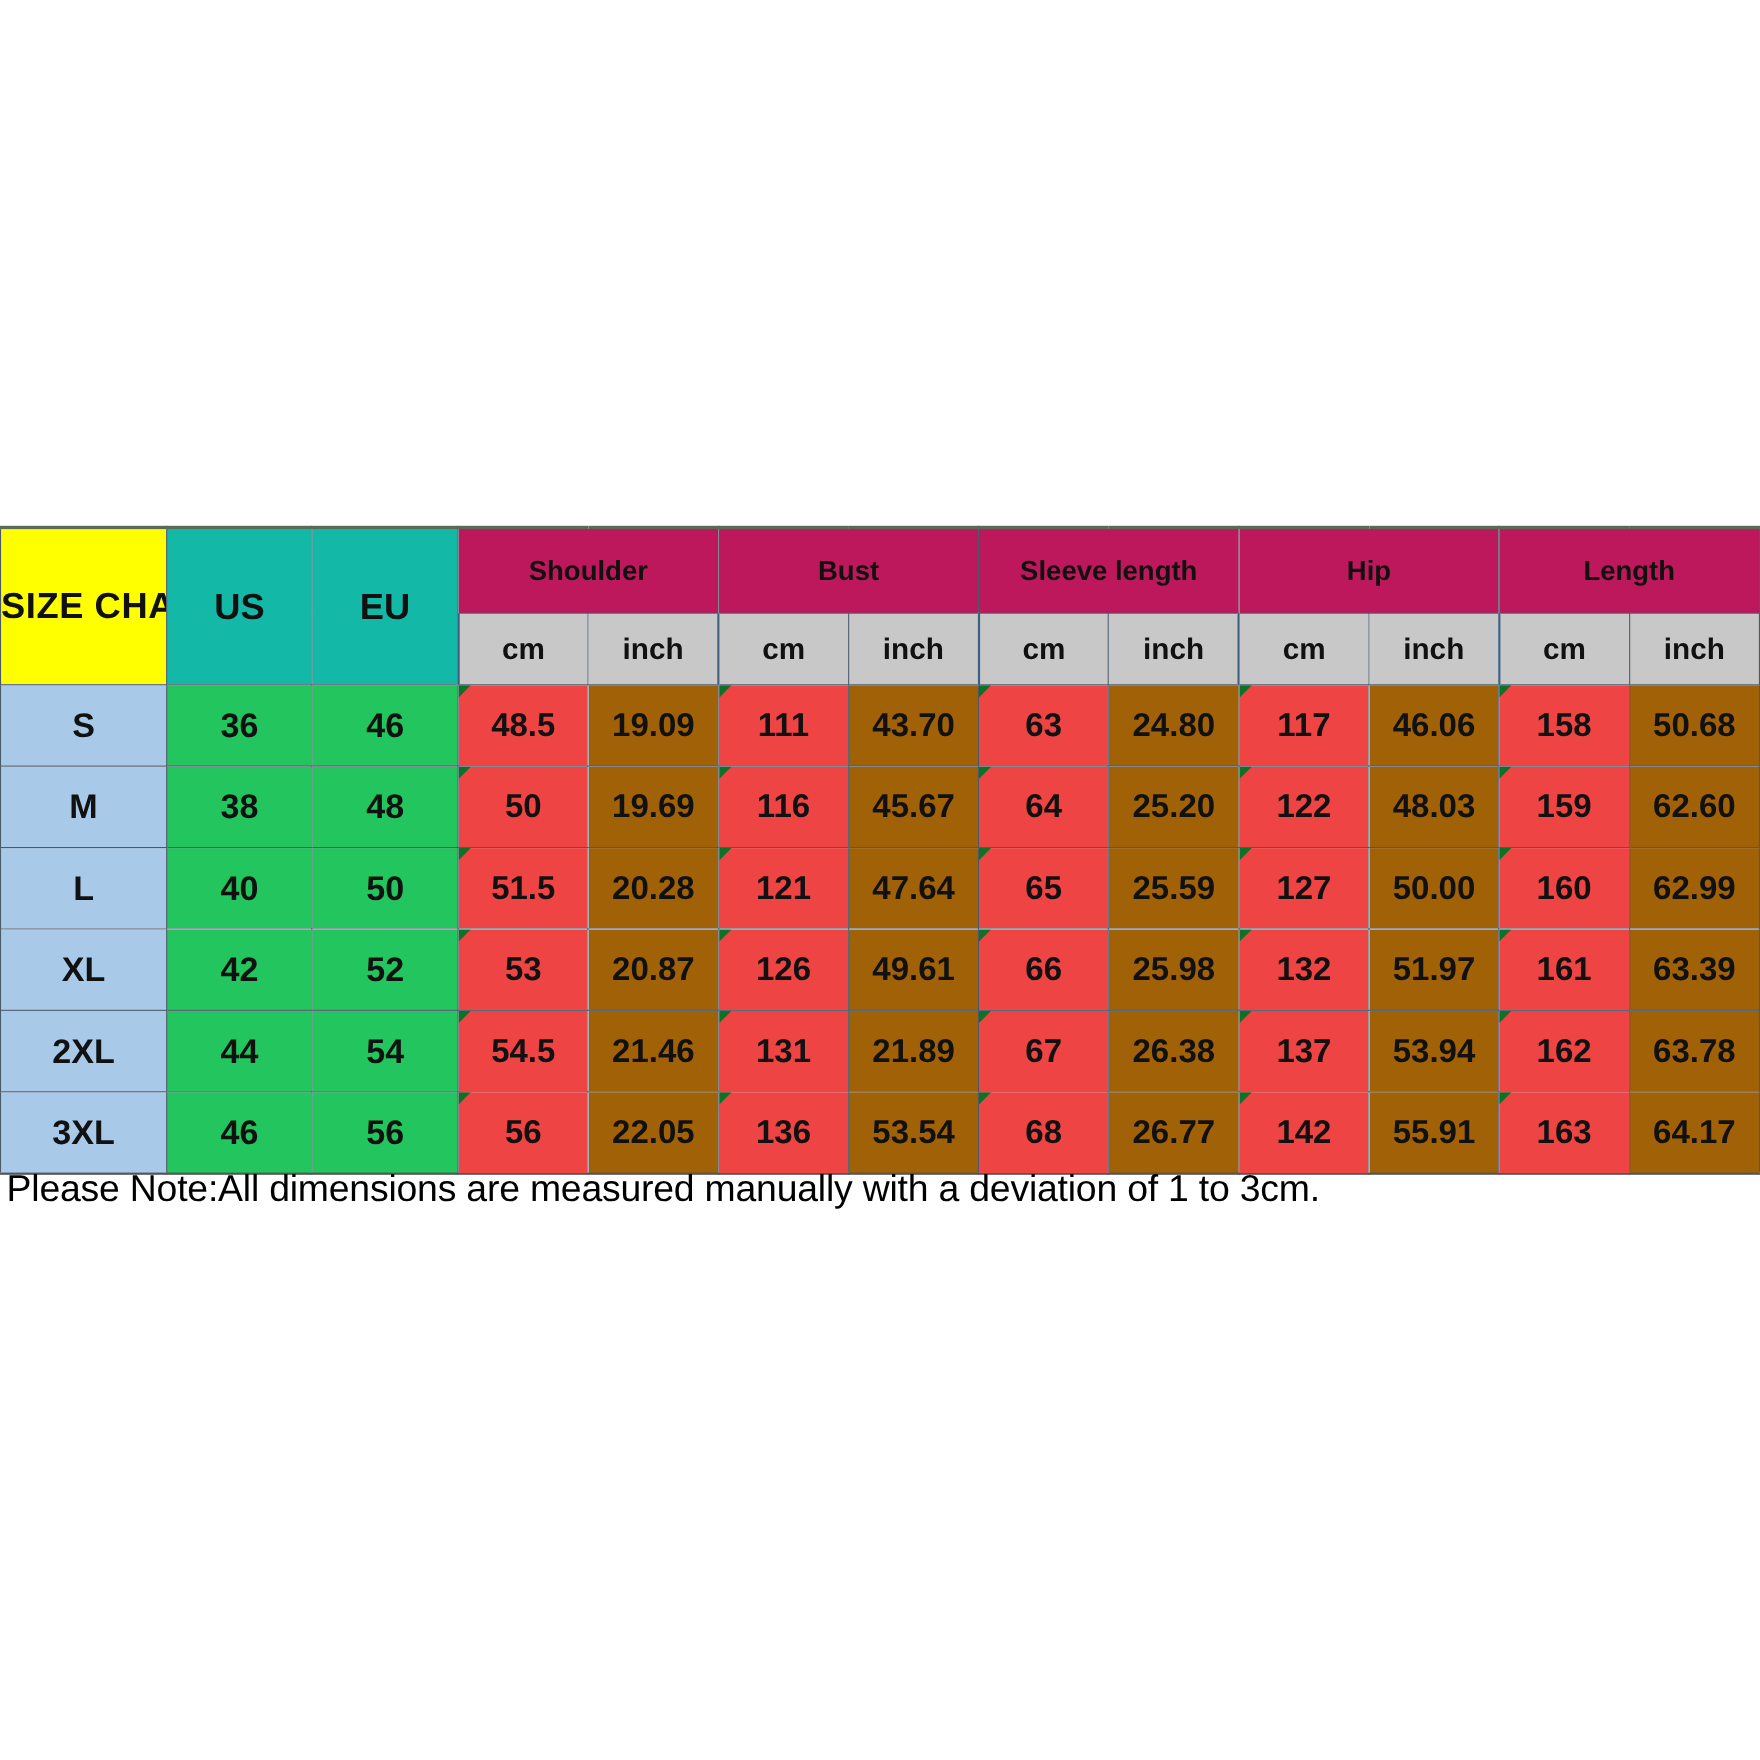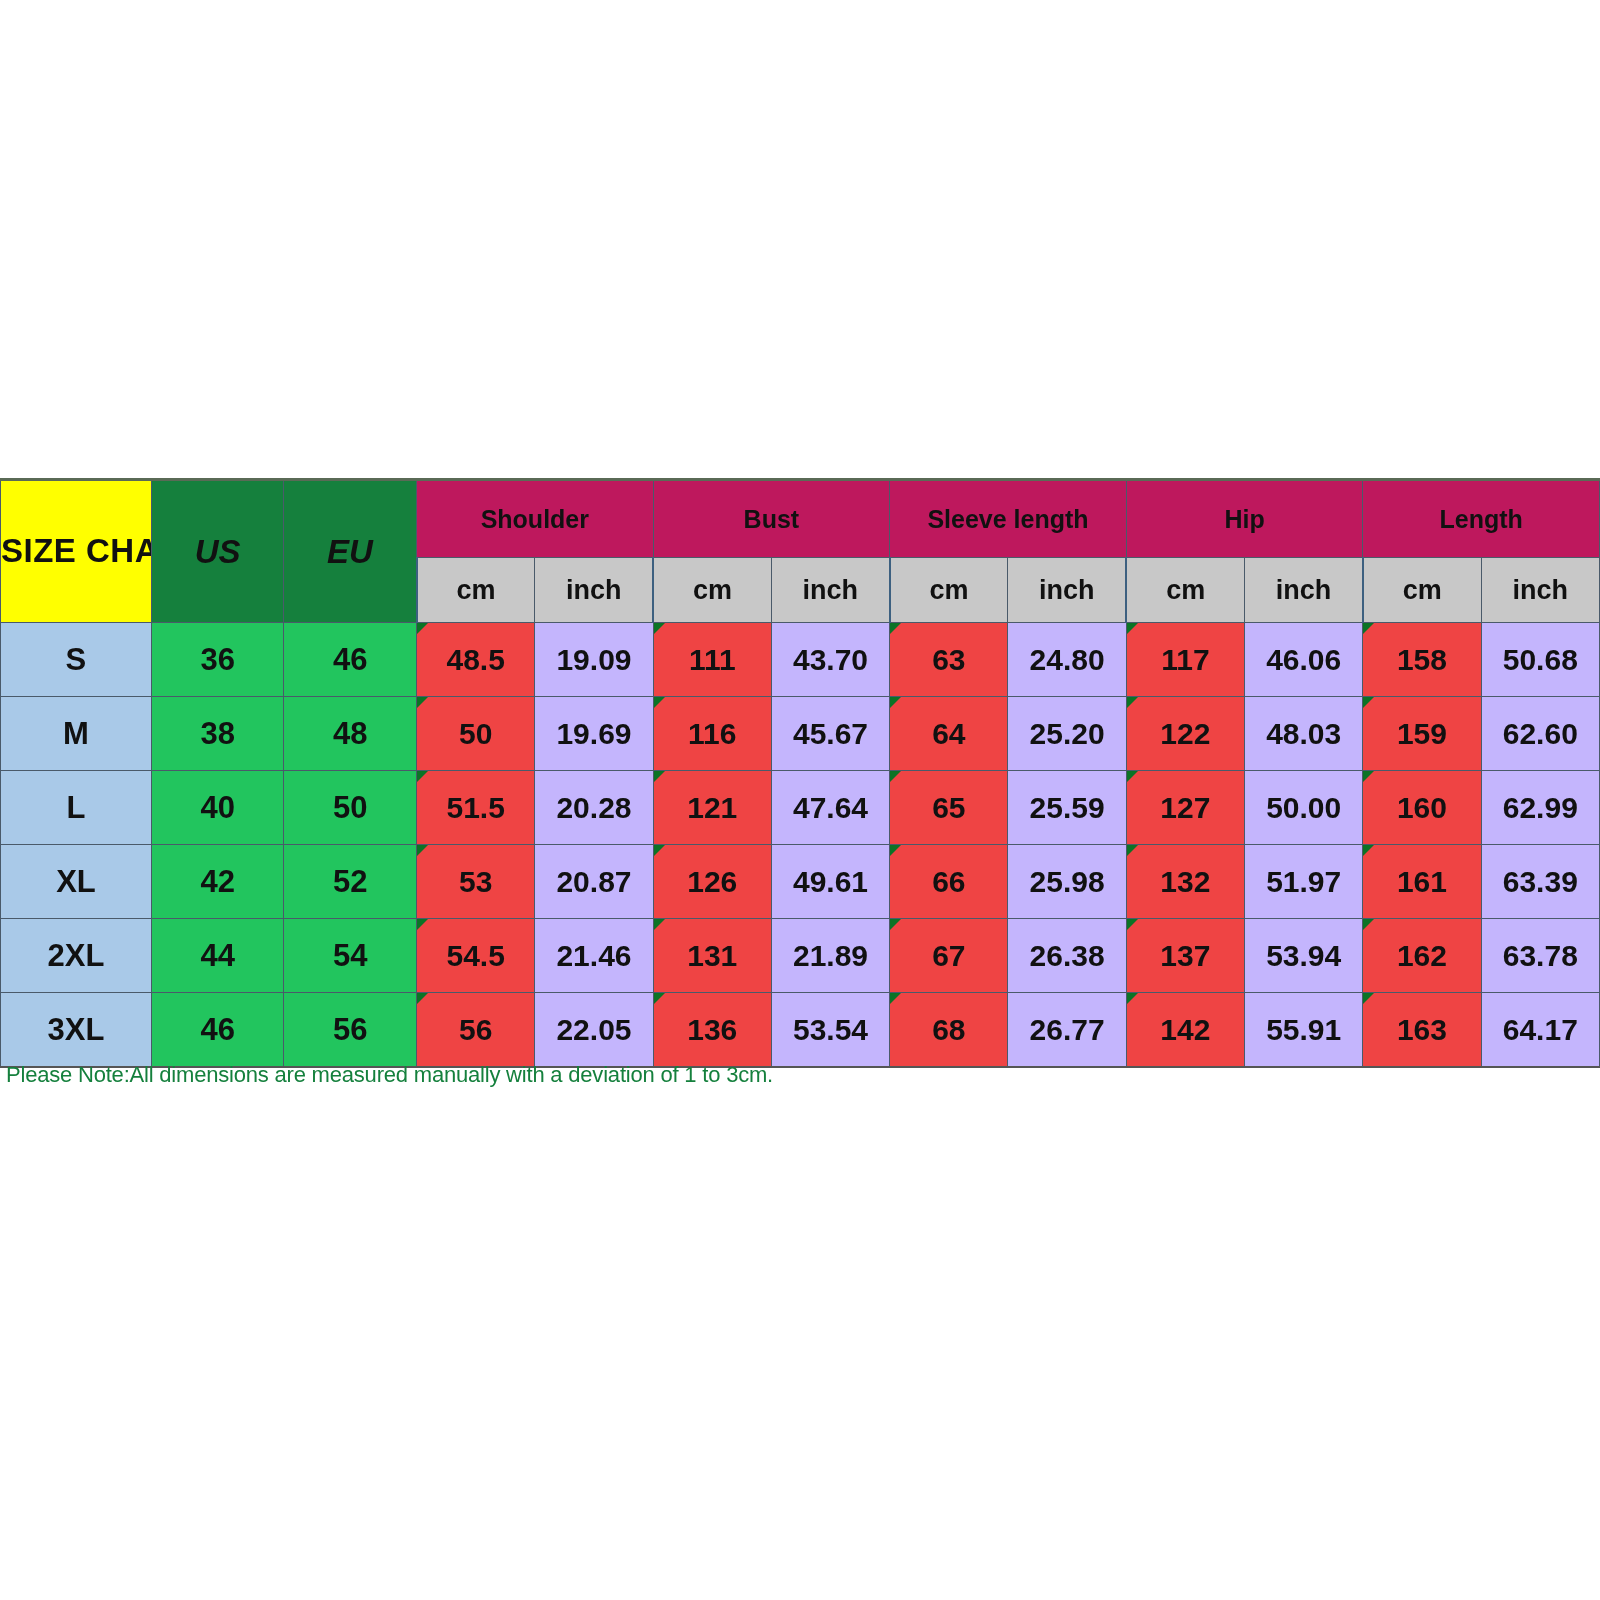--- a/index.html
+++ b/index.html
@@ -54,24 +54,23 @@
     background: #ffff00;
     font-size: 33px;
     line-height: 1.12;
     height: 140px;
     border-right: 2px solid #4a5a6a;
     letter-spacing: 0.5px;
   }
 
   
   td.unit-head {
-    background: #15803d;
+    background: #14b8a6;
     font-size: 33px;
     height: 140px;
-    font-style: italic;
   }
 
   
   td.group-head {
     background: #be185d;
     font-size: 25px;
     height: 76px;
     border-bottom: 2px solid #3d6080;
     border-left: 2px solid #3d6080;
   }
@@ -102,21 +101,21 @@
   td.eu-cell { border-right: 2px solid #4e7c2b; }
 
   td.cm-cell {
     background: #ef4444;
     font-size: 30px;
     position: relative;
     border-left: 2px solid #555555;
     border-top: 2px solid #6f6f6f;
   }
   td.inch-cell {
-    background: #c4b5fd;
+    background: #a16207;
     font-size: 30px;
     border-top: 2px solid #6f6f6f;
   }
 
   
   td.cm-cell .corner-flag {
     position: absolute;
     left: 0;
     top: 0;
     width: 0;
@@ -125,23 +124,23 @@
     border-bottom: 11px solid transparent;
     pointer-events: none;
   }
 
   
   #footnote {
     position: absolute;
     left: 6px;
     top: 1062px;
     width: 1580px;
-    font-size: 22px;
+    font-size: 34px;
     font-weight: normal;
-    color: #15803d;
+    color: #000000;
     letter-spacing: -0.2px;
     white-space: nowrap;
   }
 </style>
 </head>
 <body>
 
 <div id="chart-wrap">
   <table class="size-chart">
     <colgroup>

